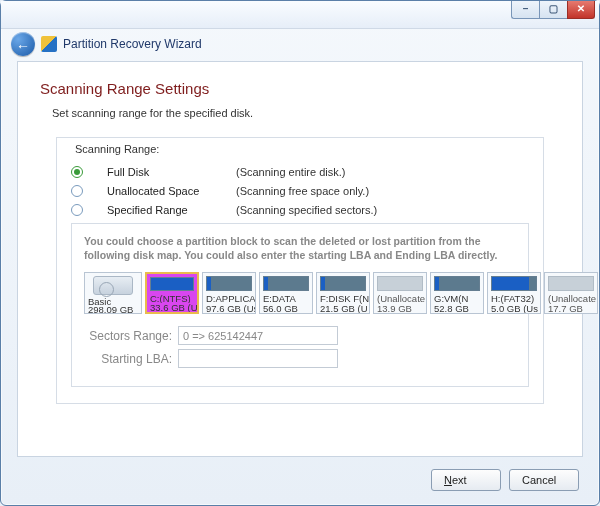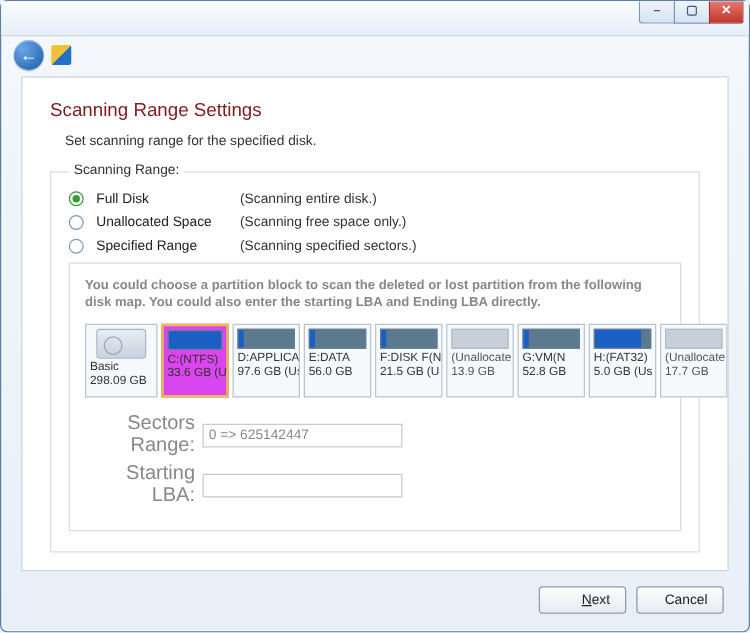--- a/index.html
+++ b/index.html
@@ -77,36 +77,36 @@
   }
   h1 {
     color:#7f1d1d;
     font-size:15px;
     font-weight:400;
     margin:0 0 10px 0;
   }
   .subtitle { color:#333; margin:0 0 18px 12px;}
   .fieldset {
     border:1px solid #d6dde6;
-    margin:0;
-    padding:12px 14px 16px 14px;
+    margin:16px;
+    padding:25px 14px 16px 14px;
   }
   .legend {
     font-size:11px;
     color:#333;
     position:relative;
     top:-20px;
     background:#fff;
     padding:0 4px;
     display:inline-block;
   }
   .radio-row {
     display:flex;
     align-items:center;
-    gap:10px;
+    gap:24px;
     margin:3px 0 7px 0;
     color:#333;
   }
   .radio {
     width:12px;height:12px;border:1px solid #7a9bbd;border-radius:50%;
     display:flex;align-items:center;justify-content:center;
     flex-shrink:0;
   }
   .radio.selected { border-color:#3a9b3a;}
   .radio.selected::after { content:""; width:6px;height:6px;background:#3a9b3a;border-radius:50%;}
@@ -116,21 +116,21 @@
     border:1px solid #d6dde6;
     margin-top:6px;
     padding:10px 12px 14px 12px;
     color:#888;
   }
   .disk-hint { font-size:10.5px; color:#888; line-height:1.35; margin-bottom:10px;font-weight:bold;}
   .blocks {
     display:flex;
     gap:3px;
     margin-bottom:12px;
-    height:59px;
+    height:42px;
   }
   .block {
     border:1px solid #b9c5d3;
     background:#f6f9fc;
     width:54px;
     display:flex;
     flex-direction:column;
     overflow:hidden;
     font-size:9.5px;
     color:#333;
@@ -144,42 +144,42 @@
   .disk-icon {
     width:40px;height:24px;
     margin:3px auto 2px auto;
     background:linear-gradient(#e7edf3,#c7d2de);
     border:1px solid #aab7c5;
     border-radius:3px;
     position:relative;
   }
   .disk-icon::after{content:"";position:absolute;left:5px;top:5px;width:13px;height:13px;border:1px solid #98a6b5;border-radius:50%;}
   .form-row { display:flex; align-items:center; gap:6px; margin:4px 0;}
-  .form-label { width:88px; text-align:right; color:#888; font-size:16px;}
+  .form-label { width:88px; text-align:right; color:#888; font-size:12px;}
   .form-input {
     width:160px; height:19px;
     border:1px solid #c3cbd5;
     background:#fff;
     font-size:11px;
     padding:0 4px;
     color:#888;
   }
   .footer {
     position:absolute;
     right:20px; bottom:14px;
     display:flex; gap:8px;
   }
   .btn {
     min-width:70px; height:22px;
     background:linear-gradient(#fdfdfd,#e6ebf1);
     border:1px solid #8a9db3;
     border-radius:3px;
     font-size:11px;
     color:#222;
-    text-align:right;
+    text-align:left;
     line-height:20px;
     padding:0 12px;
   }
   .btn u { text-decoration:underline;}
   .unalloc { color:#555;}
 </style>
 </head>
 <body>
 
 <div class="window">
@@ -190,20 +190,21 @@
       <div class="win-btn win-max">▢</div>
       <div class="win-btn win-close">✕</div>
     </div>
   </div>
 
   <div class="nav-row">
     <div class="back-btn">
       <span>←</span>
     </div>
     <div class="app-icon"></div>
+    <div class="app-title">Partition Recovery Wizard</div>
   </div>
 
   <div class="content">
     <h1>Scanning Range Settings</h1>
     <p class="subtitle">Set scanning range for the specified disk.</p>
 
     <div class="fieldset">
       <span class="legend">Scanning Range:</span>
       <div style="margin-top:-12px;">
         <div class="radio-row">

